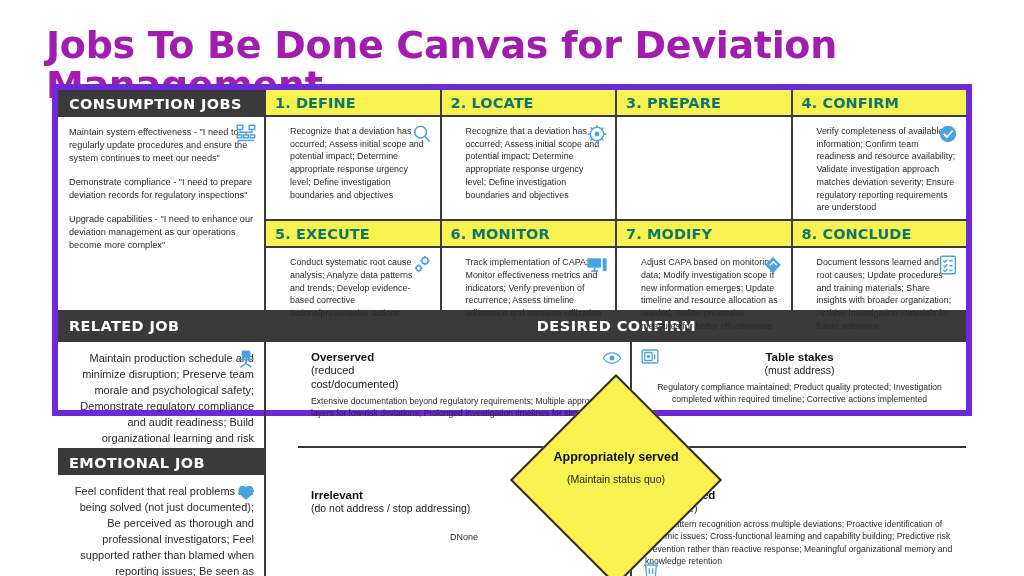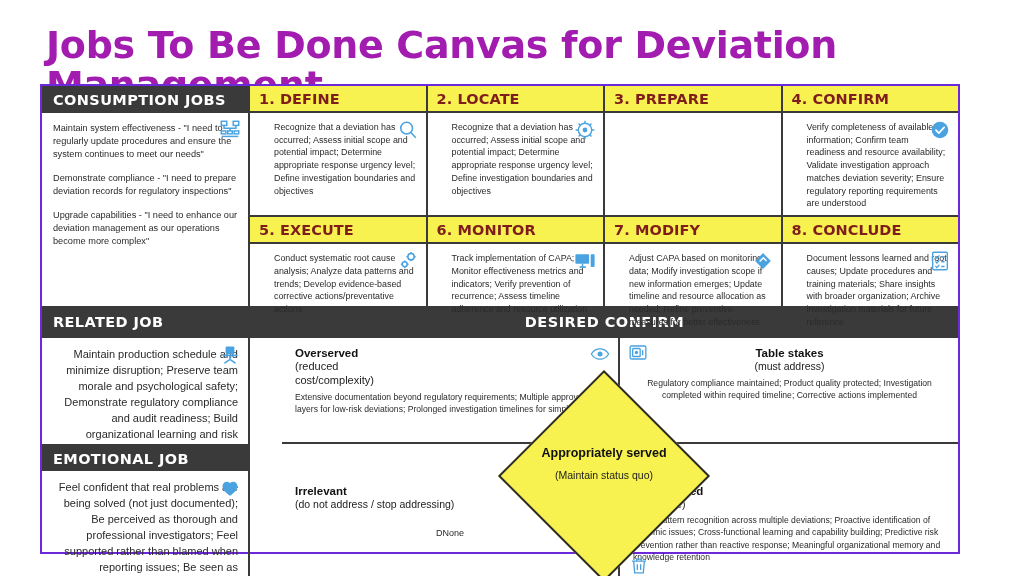--- a/index.html
+++ b/index.html
@@ -13,40 +13,40 @@
   
   .title{
     position:absolute;left:46px;top:26px;width:940px;
     font-size:38px;font-weight:bold;letter-spacing:-0.3px;
     color:#a21caf;line-height:1.05;
     font-family:"DejaVu Sans","Liberation Sans",sans-serif;
   }
 
   
   .canvas{
-    position:absolute;left:40px;top:84px;width:920px;height:470px;
-    border:2px solid #6d28d9;box-sizing:border-box;background:#fff;
+    position:absolute;left:52px;top:84px;width:920px;height:332px;
+    border:6px solid #6d28d9;box-sizing:border-box;background:#fff;
   }
 
   
   .top-block{display:flex;height:220px;box-sizing:border-box;}
 
   .col-consumption{
     width:208px;flex:0 0 208px;border-right:2px solid #3a3a3a;
     display:flex;flex-direction:column;box-sizing:border-box;
   }
   .hdr-dark{
     background:#3a3a3a;color:#ffffff;font-weight:bold;
     font-size:14.5px;letter-spacing:.4px;
     padding:6px 10px 6px 11px;box-sizing:border-box;height:27px;
     display:flex;align-items:center;
     font-family:"DejaVu Sans","Liberation Sans",sans-serif;
   }
   .hdr-yellow{
-    background:#f7f24f;color:#7f1d1d;font-weight:bold;
+    background:#f7f24f;color:#0f766e;font-weight:bold;
     font-size:14.5px;letter-spacing:.1px;
     padding:5px 9px;box-sizing:border-box;height:27px;
     display:flex;align-items:center;
     border-bottom:2px solid #3a3a3a;
     font-family:"DejaVu Sans","Liberation Sans",sans-serif;
   }
   .cell-body{
     position:relative;flex:1;padding:9px 10px 6px 11px;
     font-size:9.2px;line-height:1.42;color:#2a2a2a;box-sizing:border-box;
     overflow:hidden;
@@ -306,21 +306,21 @@
 
         <div class="quad tl">
           <span class="quad-icon icon-eye">
             <svg viewBox="0 0 24 24" fill="none" stroke="currentColor" stroke-width="1.6">
                 <path d="M1.6 12S5.5 5.8 12 5.8 22.4 12 22.4 12 18.5 18.2 12 18.2 1.6 12 1.6 12z"></path>
                 <circle cx="12" cy="12" r="3" fill="currentColor" stroke="none"></circle>
               </svg>
           </span>
           <div class="q-title">Overserved</div>
           <div class="q-sub big">(reduced</div>
-          <div class="q-sub big">cost/complexity)</div>
+          <div class="q-sub big">cost/documented)</div>
           <div class="q-list">Extensive documentation beyond regulatory requirements; Multiple approval layers for low-risk deviations; Prolonged investigation timelines for simple issues</div>
         </div>
 
         <div class="quad tr">
           <span class="quad-icon icon-safe">
             <svg viewBox="0 0 24 24" fill="none" stroke="currentColor" stroke-width="1.6">
                 <rect x="2.6" y="3.6" width="18.8" height="15.6" rx="1.4"></rect>
                 <rect x="5.6" y="6.6" width="9" height="9.6" rx="1"></rect>
                 <circle cx="10.1" cy="11.4" r="2" fill="currentColor" stroke="none"></circle>
                 <path d="M17.6 8.6v6"></path>

